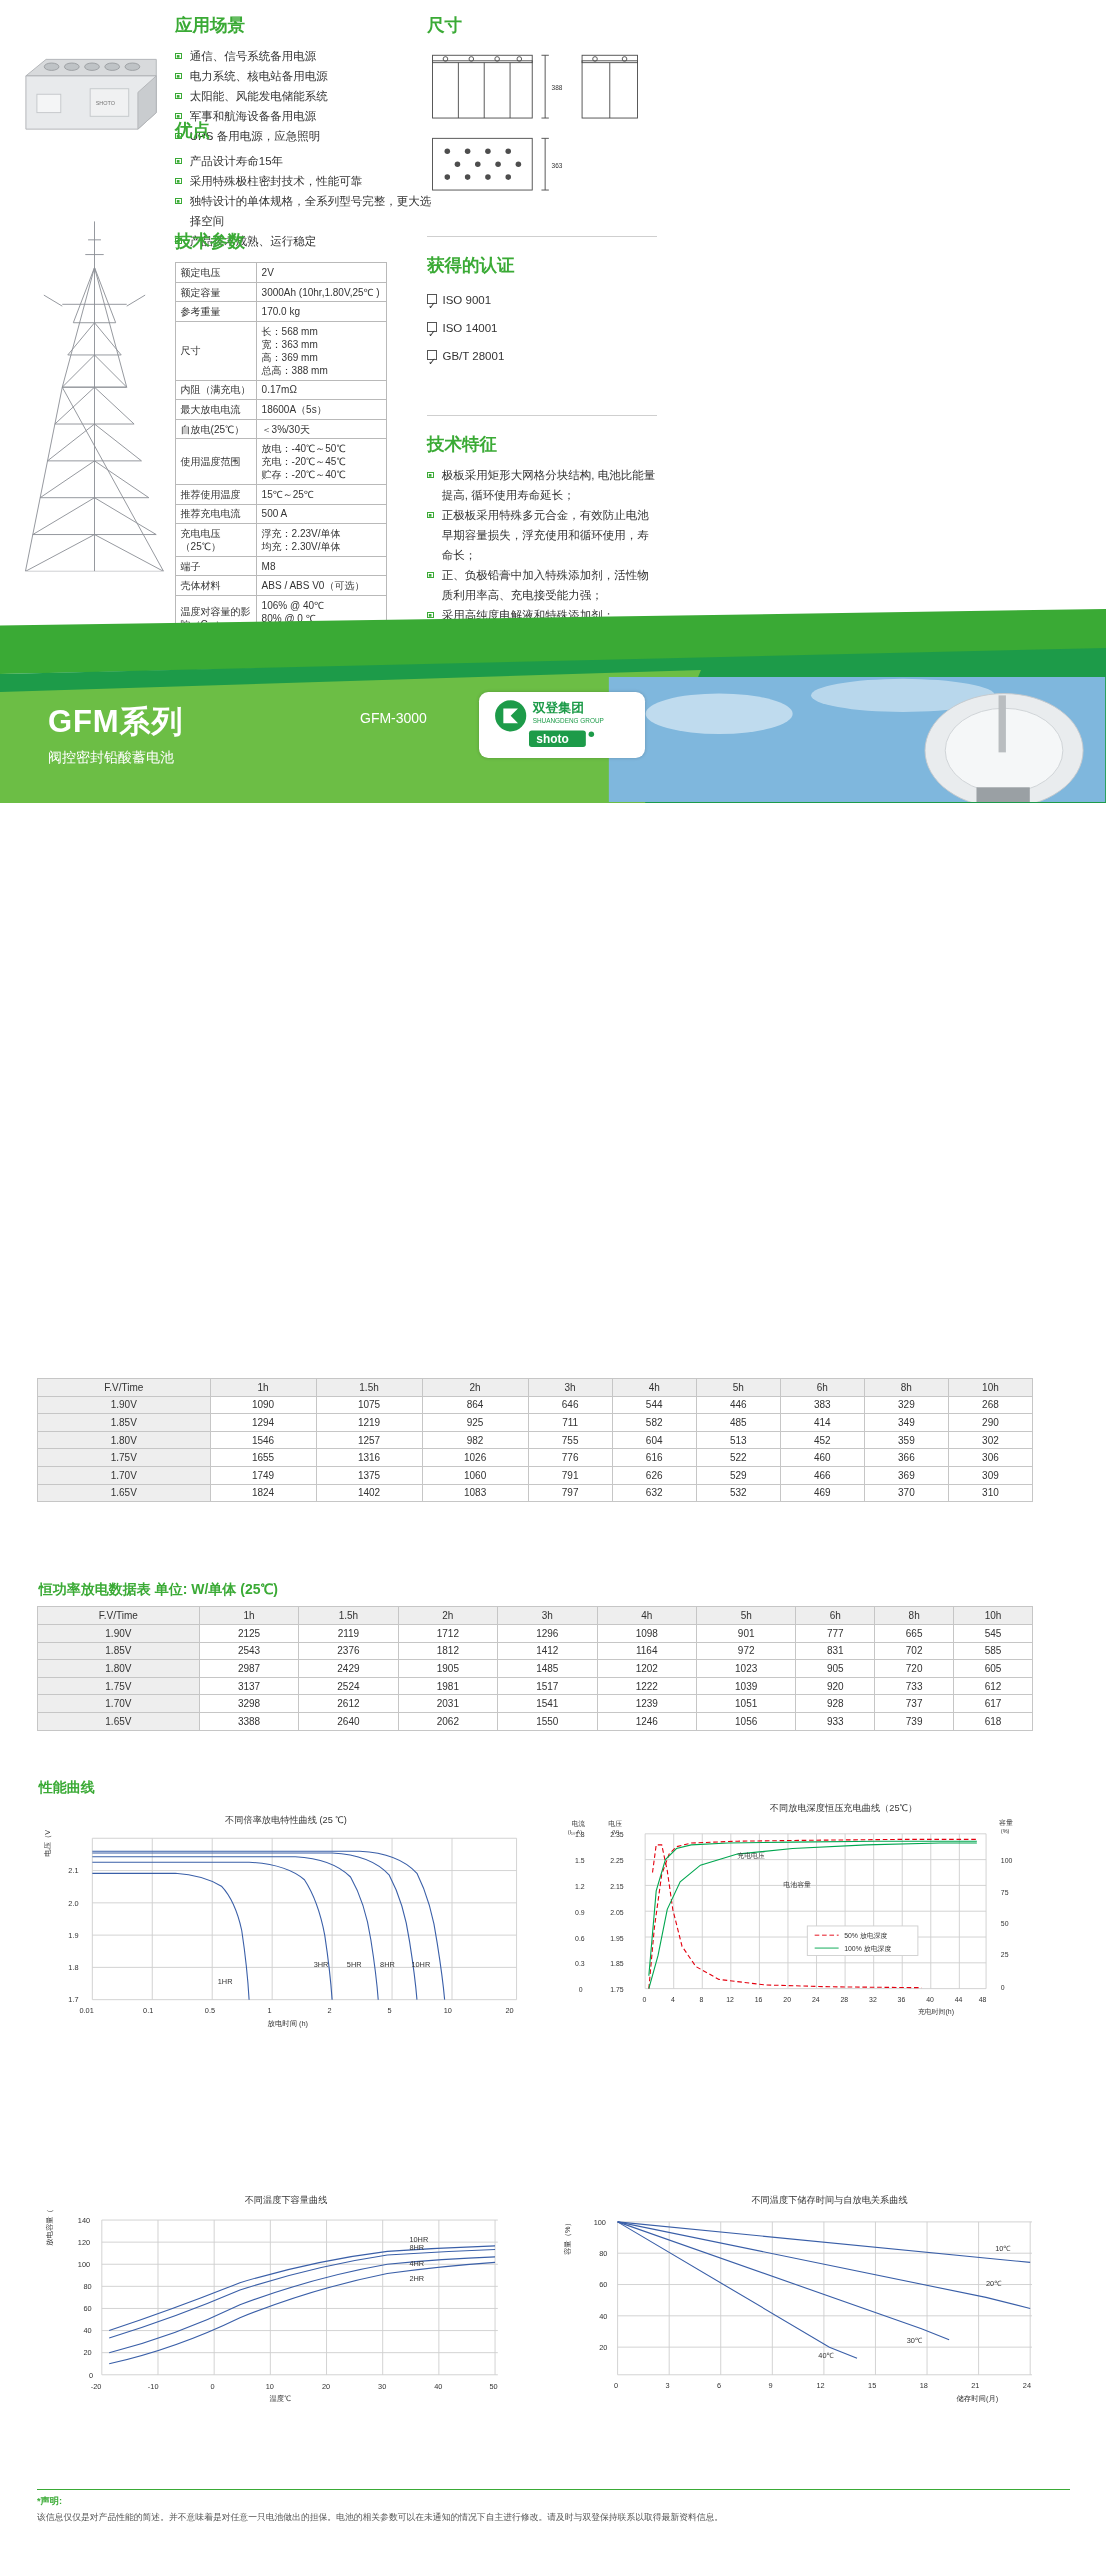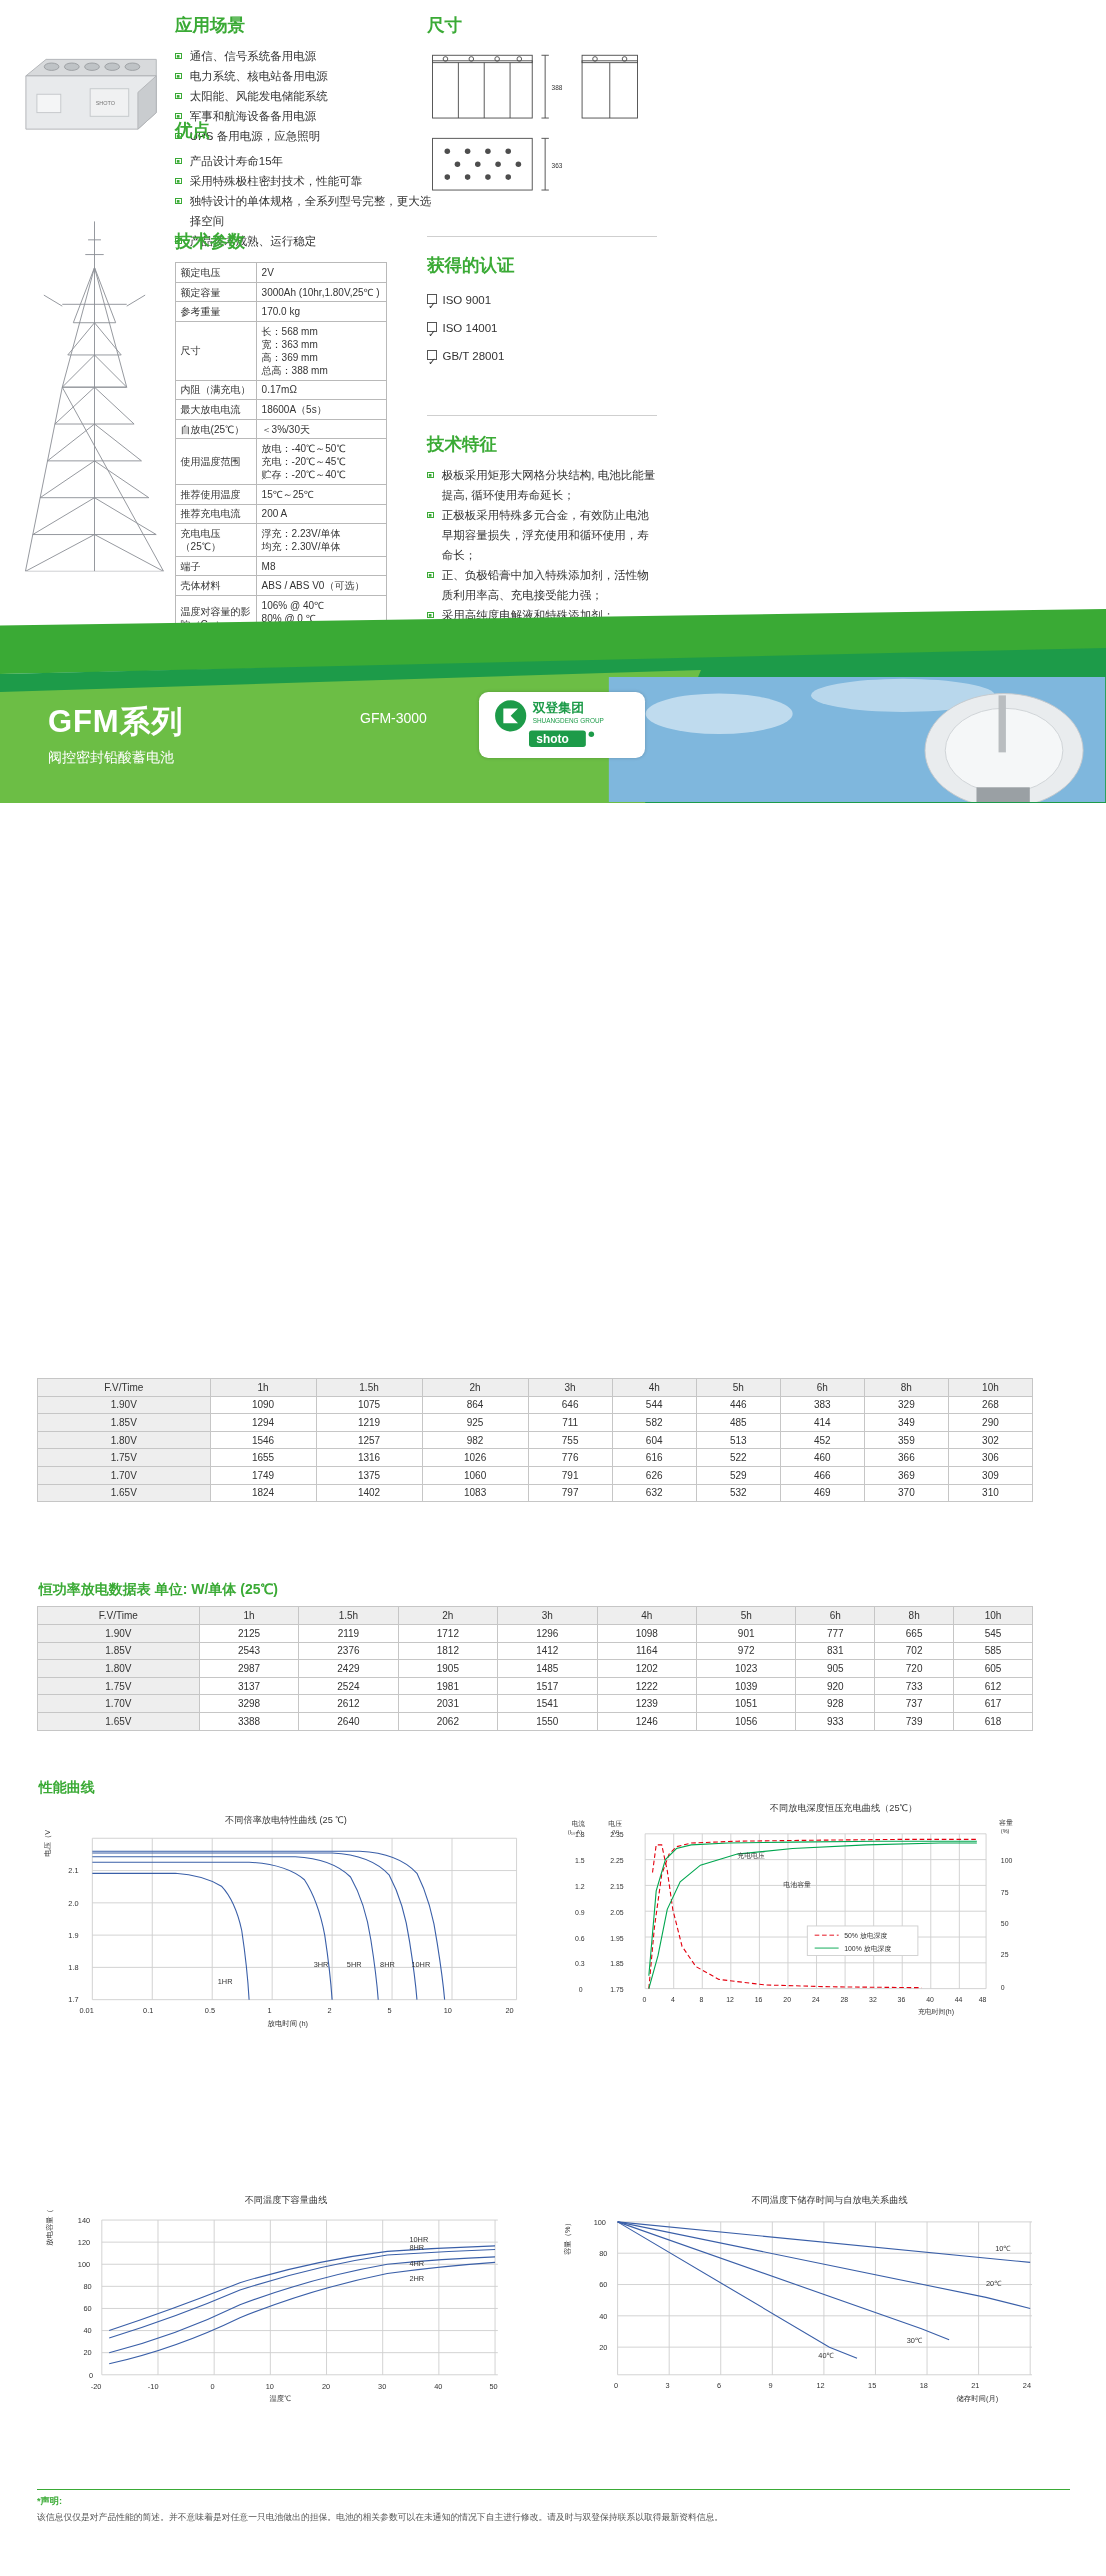--- a/index.html
+++ b/index.html
@@ -219,21 +219,21 @@
           <td class="v" style="white-space:pre-line">放电：-40℃～50℃
 充电：-20℃～45℃
 贮存：-20℃～40℃</td>
         </tr>
       <tr>
           <td class="k">推荐使用温度</td>
           <td class="v">15℃～25℃</td>
         </tr>
       <tr>
           <td class="k">推荐充电电流</td>
-          <td class="v">200 A</td>
+          <td class="v">500 A</td>
         </tr>
       <tr>
           <td class="k">充电电压（25℃）</td>
           <td class="v" style="white-space:pre-line">浮充：2.23V/单体
 均充：2.30V/单体</td>
         </tr>
       <tr>
           <td class="k">端子</td>
           <td class="v">M8</td>
         </tr>

